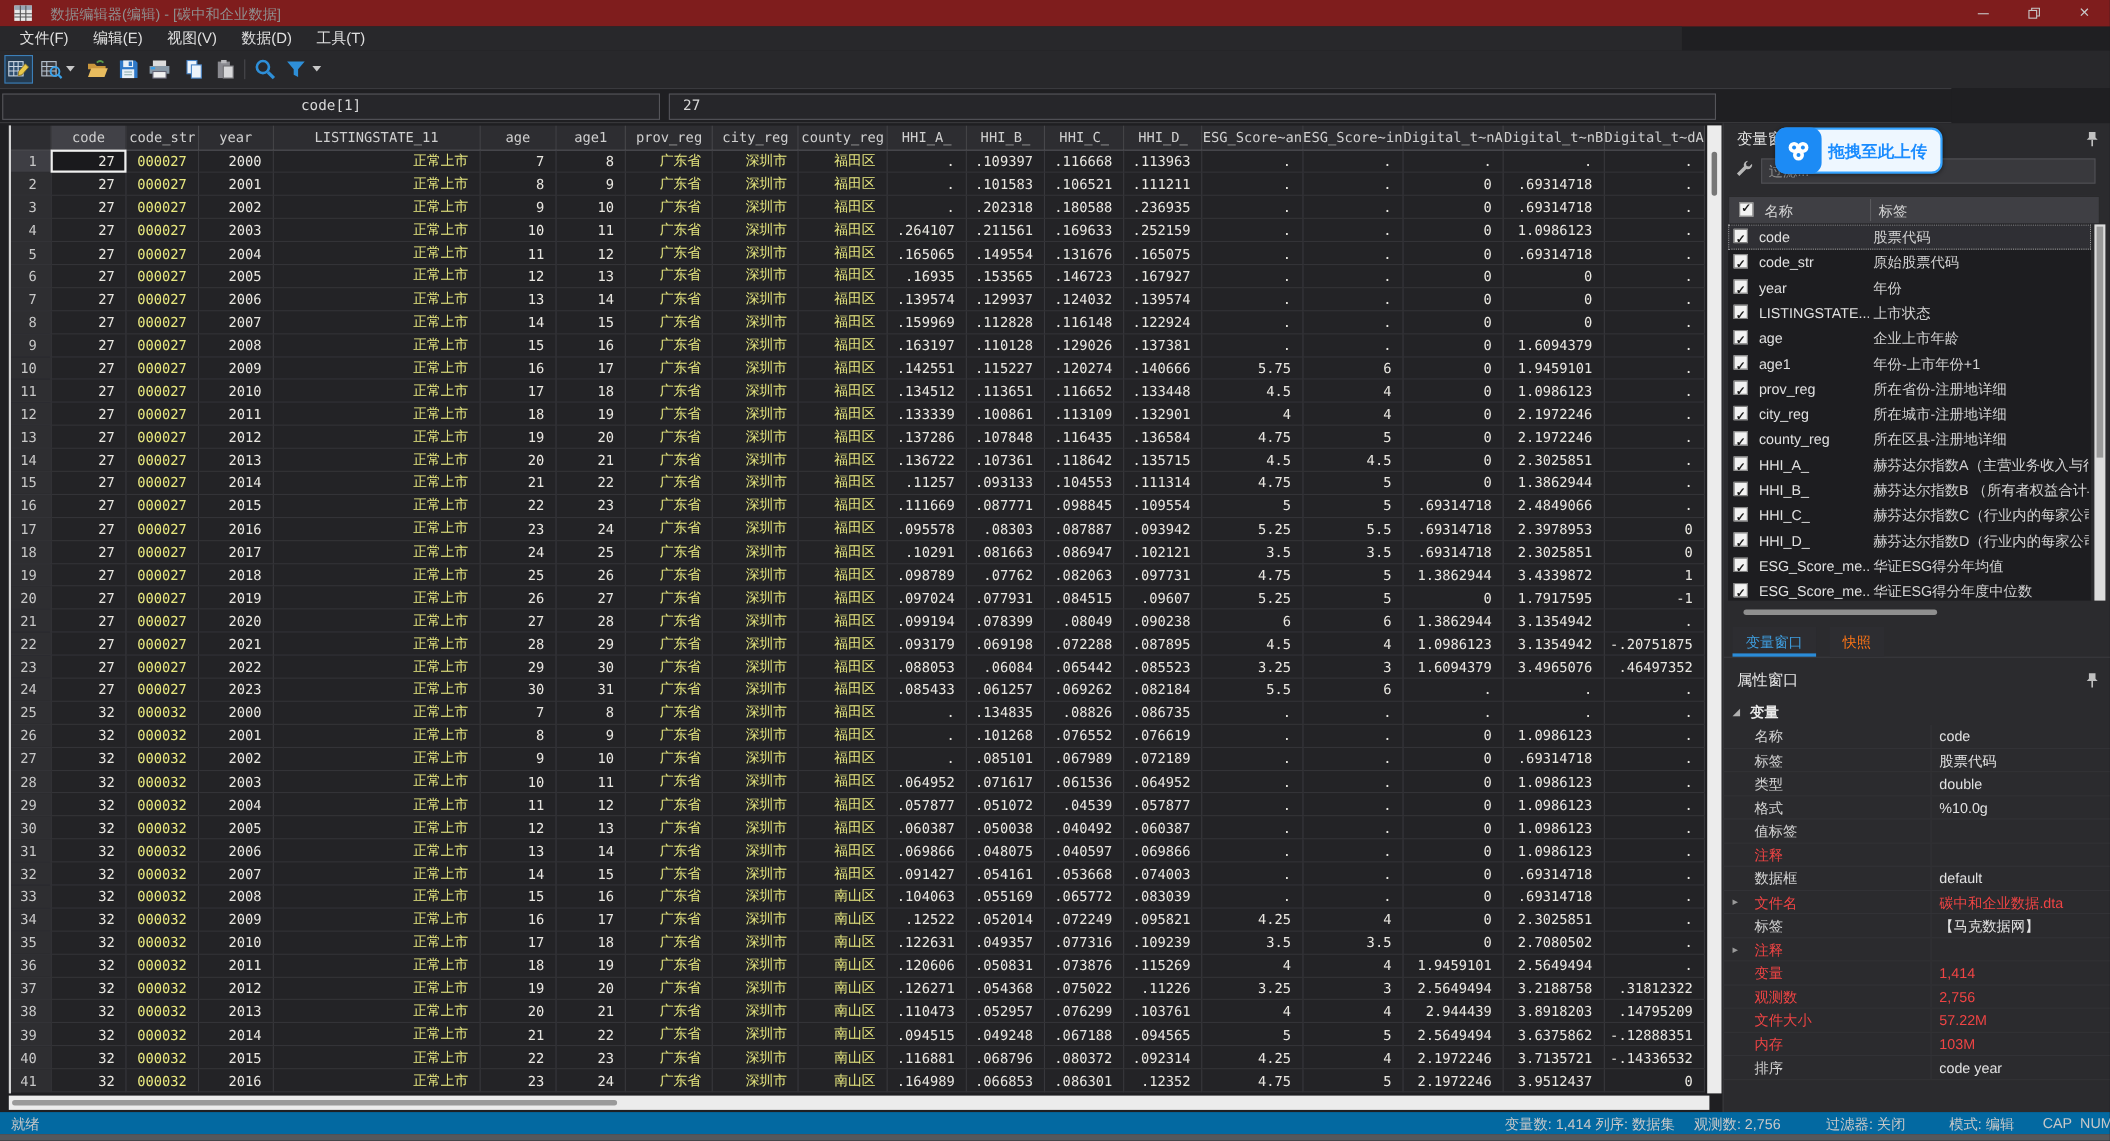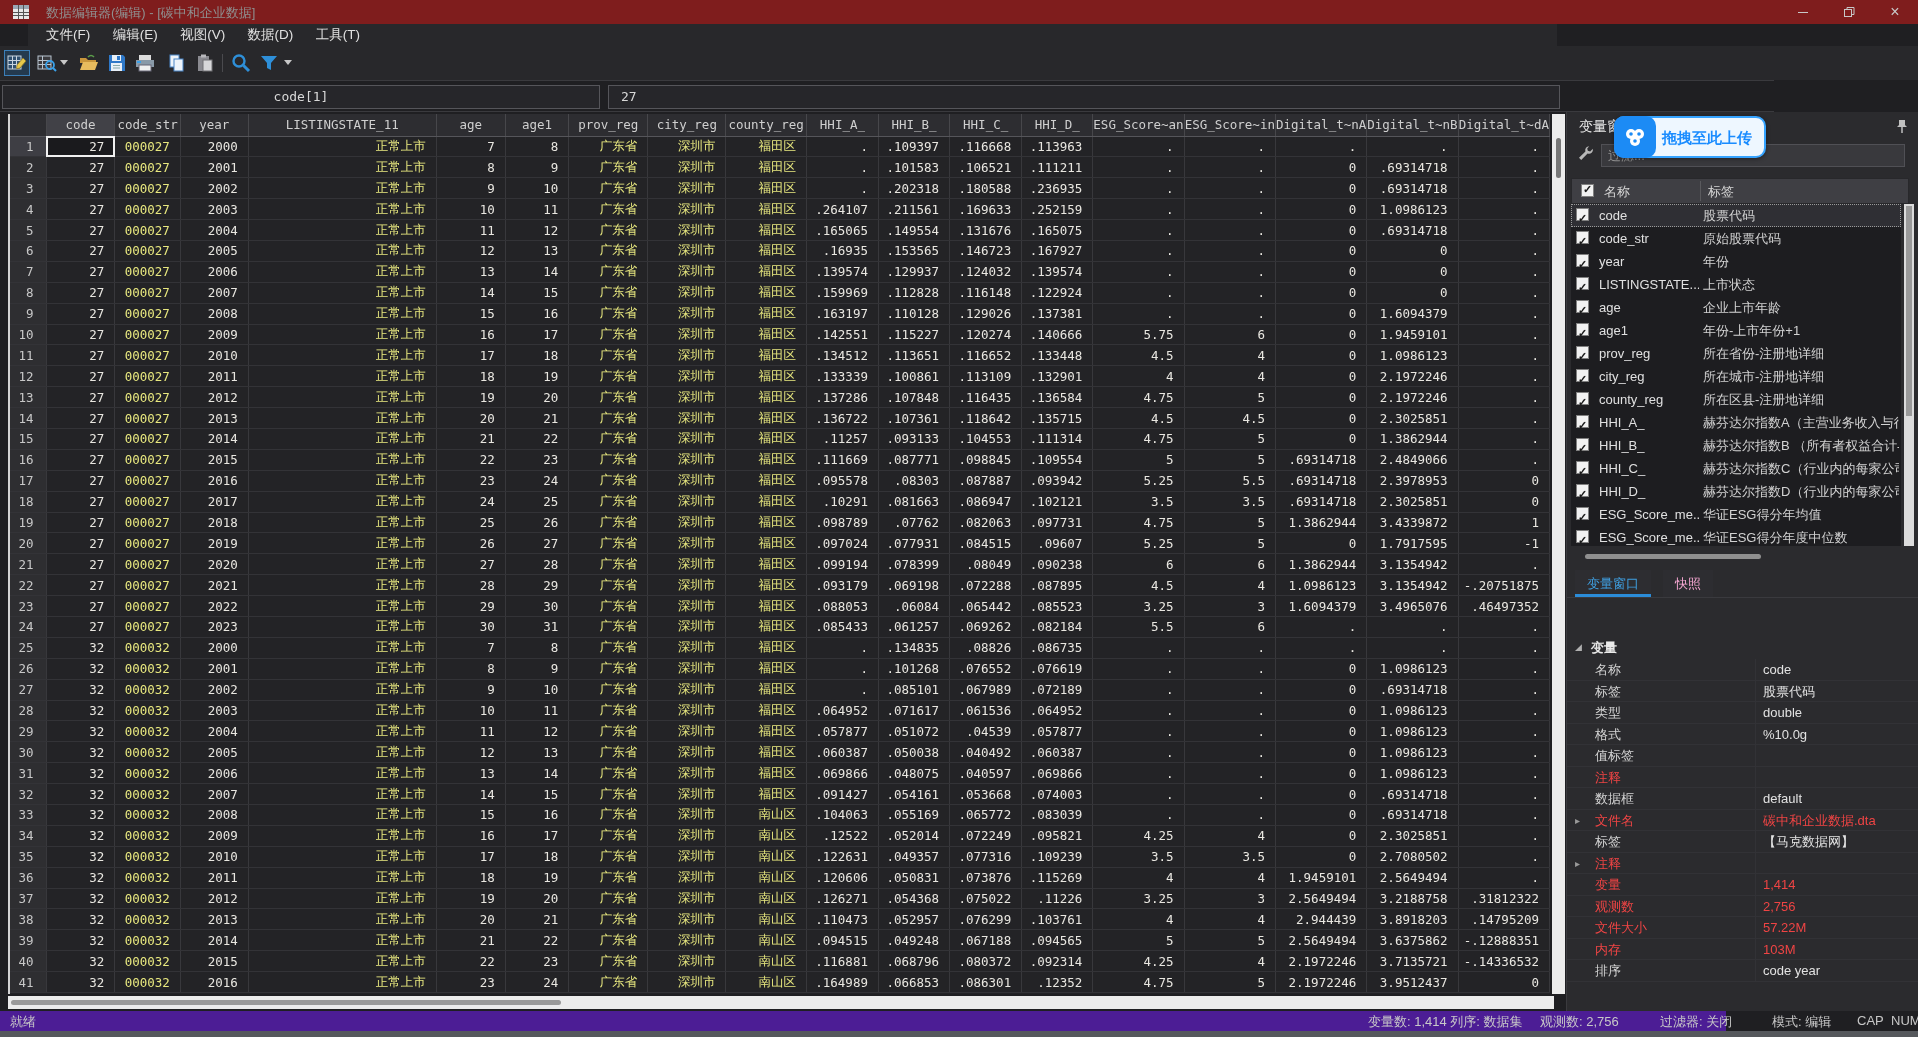--- a/index.html
+++ b/index.html
@@ -9,21 +9,21 @@
   
   #titlebar { position:absolute; left:0; top:0; width:1918px; height:24px; background:#7f1d1d; }
   #titlebar .app-icon { position:absolute; left:12px; top:4px; width:18px; height:16px; }
   #titlebar .title { position:absolute; left:46px; top:4px; font-size:13px; color:#8f8f8f; }
   .winbtns { position:absolute; right:0; top:0; height:24px; display:flex; }
   .wb { width:46px; height:24px; display:flex; align-items:center; justify-content:center; color:#c8c8c8; }
   .wb .minbar { width:10px; height:1px; background:#c8c8c8; }
   .wb.close { font-size:16px; line-height:16px; }
 
   
-  #menubar { position:absolute; left:0; top:24px; width:1529px; height:22px; background:#28282b;margin-left:28px; }
+  #menubar { position:absolute; left:0; top:24px; width:1529px; height:22px; background:#28282b; }
   #menubar span { display:inline-block; margin-left:18px; font-size:13.5px; color:#e0e0e0; line-height:22px; }
 
   
   #toolbar { position:absolute; left:0; top:46px; width:1918px; height:34px; background:#28282b; }
   .tbtn { position:absolute; top:4px; width:26px; height:26px; display:flex; align-items:center; justify-content:center; border:1px solid transparent; }
   .tbtn.active { border:1px solid #3c7fb8; background:#243a4f; }
   .tb-sep { position:absolute; top:8px; width:1px; height:18px; background:#4a4a4e; }
   .dd { position:absolute; top:14px; width:0; height:0; border-left:4px solid transparent; border-right:4px solid transparent; border-top:5px solid #c8c8c8; }
 
   
@@ -73,21 +73,21 @@
   .vrow.selected { background:#2f2f34; outline:1px dotted #9a9a9a; outline-offset:-1px; }
   .vrow .vcheck { position:absolute; left:5px; top:4px; }
   .vrow .vname { position:absolute; left:28px; width:100px; overflow:hidden; white-space:nowrap; color:#e0e0e0; }
   .vrow .vlabel { position:absolute; left:132px; width:196px; overflow:hidden; white-space:nowrap; color:#d2d2d2; }
   #varlist-vscroll { position:absolute; right:4px; top:92px; width:10px; height:342px; background:#dcdcdc; }
   #varlist-vscroll .thumb { position:absolute; left:2px; top:2px; width:6px; height:210px; background:#9a9a9a; }
   #varlist-hscroll { position:absolute; left:4px; top:440px; width:334px; height:10px; }
   #varlist-hscroll .thumb { position:absolute; left:14px; top:2px; width:176px; height:5px; background:#8f8f8f; border-radius:3px; }
 
   .panel-tabs { position:absolute; left:0; top:456px; width:100%; height:30px; border-bottom:1px solid #3a3a3e; }
-  .ptab { position:absolute; top:2px; height:27px; line-height:27px; padding:0 12px; color:#f9a8d4; background:#2d2d31; }
+  .ptab { position:absolute; top:2px; height:27px; line-height:27px; padding:0 12px; color:#f97316; background:#2d2d31; }
   .ptab.active { color:#3f9fe0; border-bottom:3px solid #2b8cd8; }
   .ptab.t1 { left:8px; }
   .ptab.t2 { left:96px; }
 
   .props-title { position:absolute; left:0; top:494px; width:100%; height:26px; }
   .props-title .pt-text { position:absolute; left:12px; top:4px; font-size:14px; color:#e6e6e6; }
   #properties-list { position:absolute; left:0; top:524px; width:100%; height:375px; overflow:hidden; }
   .psec { position:relative; height:23px; line-height:23px; font-weight:bold; color:#eaeaea; padding-left:24px; }
   .psec::before { content:"◢"; position:absolute; left:8px; top:0; font-size:9px; color:#b0b0b0; font-weight:normal; }
   .prow { position:relative; height:21.5px; line-height:21.5px; border-bottom:1px solid #323236; }
@@ -97,21 +97,21 @@
   .prow .parrow { position:absolute; left:8px; top:0; color:#9a9a9a; font-size:10px; }
   .prow .pdiv { position:absolute; left:188px; top:0; width:1px; height:100%; background:#323236; }
 
   
   #upload-overlay { position:absolute; left:1614px; top:116px; width:152px; height:42px; z-index:50;
     background:#eef7ff; border:2px solid #35a3ff; border-radius:10px; box-shadow:0 1px 4px rgba(0,0,0,.4); }
   #upload-overlay .ub-icon { position:absolute; left:-2px; top:-2px; width:42px; height:42px; background:#1c8bf5; border-radius:10px; display:flex; align-items:center; justify-content:center; }
   #upload-overlay .ub-text { position:absolute; left:46px; top:11px; font-size:15px; font-weight:bold; color:#1a8cff; white-space:nowrap; }
 
   
-  #statusbar { position:absolute; left:0; top:1011px; width:1726px; height:20px; background:#4c1d95; font-size:13px; color:#c8c8c8; }
+  #statusbar { position:absolute; left:0; top:1011px; width:1918px; height:20px; background:#0369a1; font-size:13px; color:#c8c8c8; }
   #statusbar span { position:absolute; top:2px; white-space:nowrap; }
   #st-ready { left:10px; }
   #st-vars { left:1368px; }
   #st-obs { left:1540px; }
   #st-filter { left:1660px; }
   #st-mode { left:1772px; }
   #st-cap { left:1857px; }
   #st-num { left:1891px; }
   #bottomstrip { position:absolute; left:0; top:1031px; width:1918px; height:6px; background:#55585c; }
 </style>
@@ -1256,20 +1256,29 @@
     </div>
   <div id="varlist-hscroll">
       <div class="thumb"></div>
     </div>
 
   <div class="panel-tabs">
     <span class="ptab t1 active">变量窗口</span>
     <span class="ptab t2">快照</span>
   </div>
 
+  <div class="props-title">
+    <span class="pt-text">属性窗口</span>
+    <span class="pin">
+      <svg width="12" height="15" viewBox="0 0 12 15">
+          <path d="M3 1 h6 v5 l2 2 H1 l2 -2 Z" fill="#c0c0c0"></path>
+          <line x1="6" y1="8" x2="6" y2="14" stroke="#c0c0c0" stroke-width="1.5"></line>
+        </svg>
+    </span>
+  </div>
   <div id="properties-list">
       <div class="psec">变量</div>
       <div class="prow">
         <span class="plabel">名称</span>
         <span class="pdiv"></span>
         <span class="pvalue">code</span>
       </div>
       <div class="prow">
         <span class="plabel">标签</span>
         <span class="pdiv"></span>

